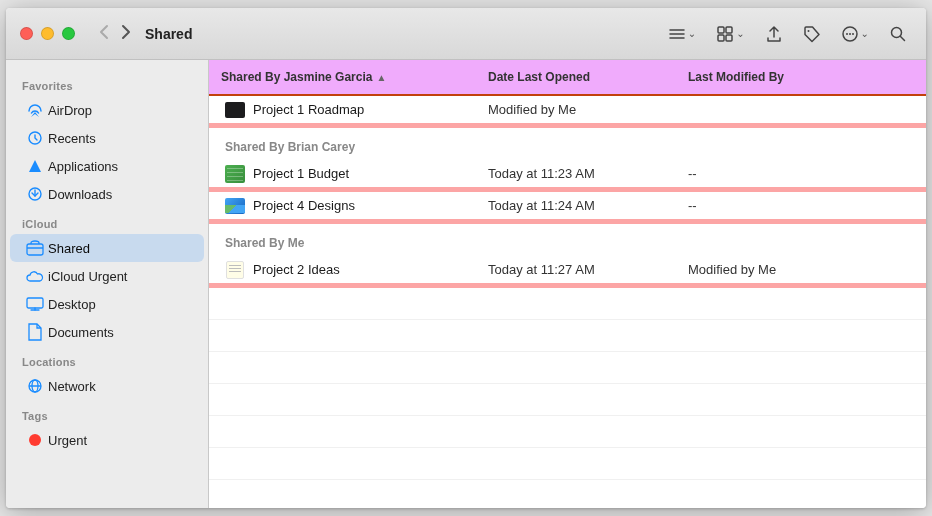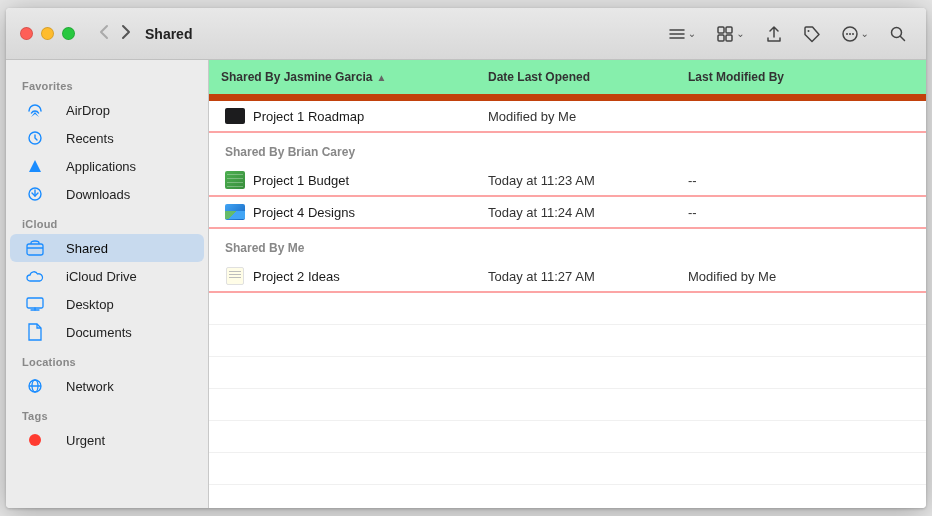--- a/index.html
+++ b/index.html
@@ -114,21 +114,21 @@
       font-size: 11px;
       font-weight: 700;
       color: #888;
       padding: 10px 16px 4px 16px;
       text-transform: none;
       letter-spacing: 0.02em;
     }
     .sidebar-item {
       display: flex;
       align-items: center;
-      gap: 22px;
+      gap: 4px;
       padding: 5px 12px 5px 16px;
       font-size: 13px;
       color: #222;
       cursor: pointer;
       border-radius: 6px;
       margin: 0 4px;
     }
     .sidebar-item.active {
       background: rgba(0,122,255,0.15);
       color: #0a0a0a;
@@ -154,22 +154,22 @@
     .filelist {
       flex: 1;
       background: #fff;
       overflow-y: auto;
       display: flex;
       flex-direction: column;
     }
     .filelist-header {
       display: grid;
       grid-template-columns: 1fr 200px 250px;
-      border-bottom: 7px solid #c2410c;
-      background: #86efac;
+      border-bottom: 2px solid #c2410c;
+      background: #f0abfc;
       padding: 0;
       flex-shrink: 0;
     }
     .filelist-col-header {
       font-size: 12px;
       font-weight: 600;
       color: #333;
       padding: 10px 12px;
       display: flex;
       align-items: center;
@@ -183,21 +183,21 @@
     .group-header {
       font-size: 12px;
       font-weight: 600;
       color: #888;
       padding: 12px 20px 6px 16px;
       background: #fff;
     }
     .file-row {
       display: grid;
       grid-template-columns: 1fr 200px 250px;
-      border-bottom: 2px solid #fca5a5;
+      border-bottom: 5px solid #fca5a5;
       align-items: center;
       min-height: 32px;
     }
     .file-row.empty-row {
       min-height: 32px;
       border-bottom: 1px solid #f0f0f0;
     }
     .file-name-cell {
       display: flex;
       align-items: center;
@@ -421,21 +421,21 @@
           </svg>
         </span>
         <span class="sidebar-item-label">Shared</span>
       </div>
       <div class="sidebar-item">
         <span class="sidebar-icon">
           <svg width="18" height="14" viewBox="0 0 18 14" fill="none">
             <path d="M14 12H4a3 3 0 010-6 4 4 0 017.5-1A3 3 0 0114 12z" stroke="#1a8cff" stroke-width="1.3" fill="none"></path>
           </svg>
         </span>
-        <span class="sidebar-item-label">iCloud Drive</span>
+        <span class="sidebar-item-label">iCloud Urgent</span>
       </div>
       <div class="sidebar-item">
         <span class="sidebar-icon">
           <svg width="18" height="16" viewBox="0 0 18 16" fill="none">
             <rect x="1" y="2" width="16" height="10" rx="1.5" stroke="#1a8cff" stroke-width="1.3"></rect>
             <line x1="5" y1="14" x2="13" y2="14" stroke="#1a8cff" stroke-width="1.3" stroke-linecap="round"></line>
             <line x1="9" y1="12" x2="9" y2="14" stroke="#1a8cff" stroke-width="1.3" stroke-linecap="round"></line>
           </svg>
         </span>
         <span class="sidebar-item-label">Desktop</span>

